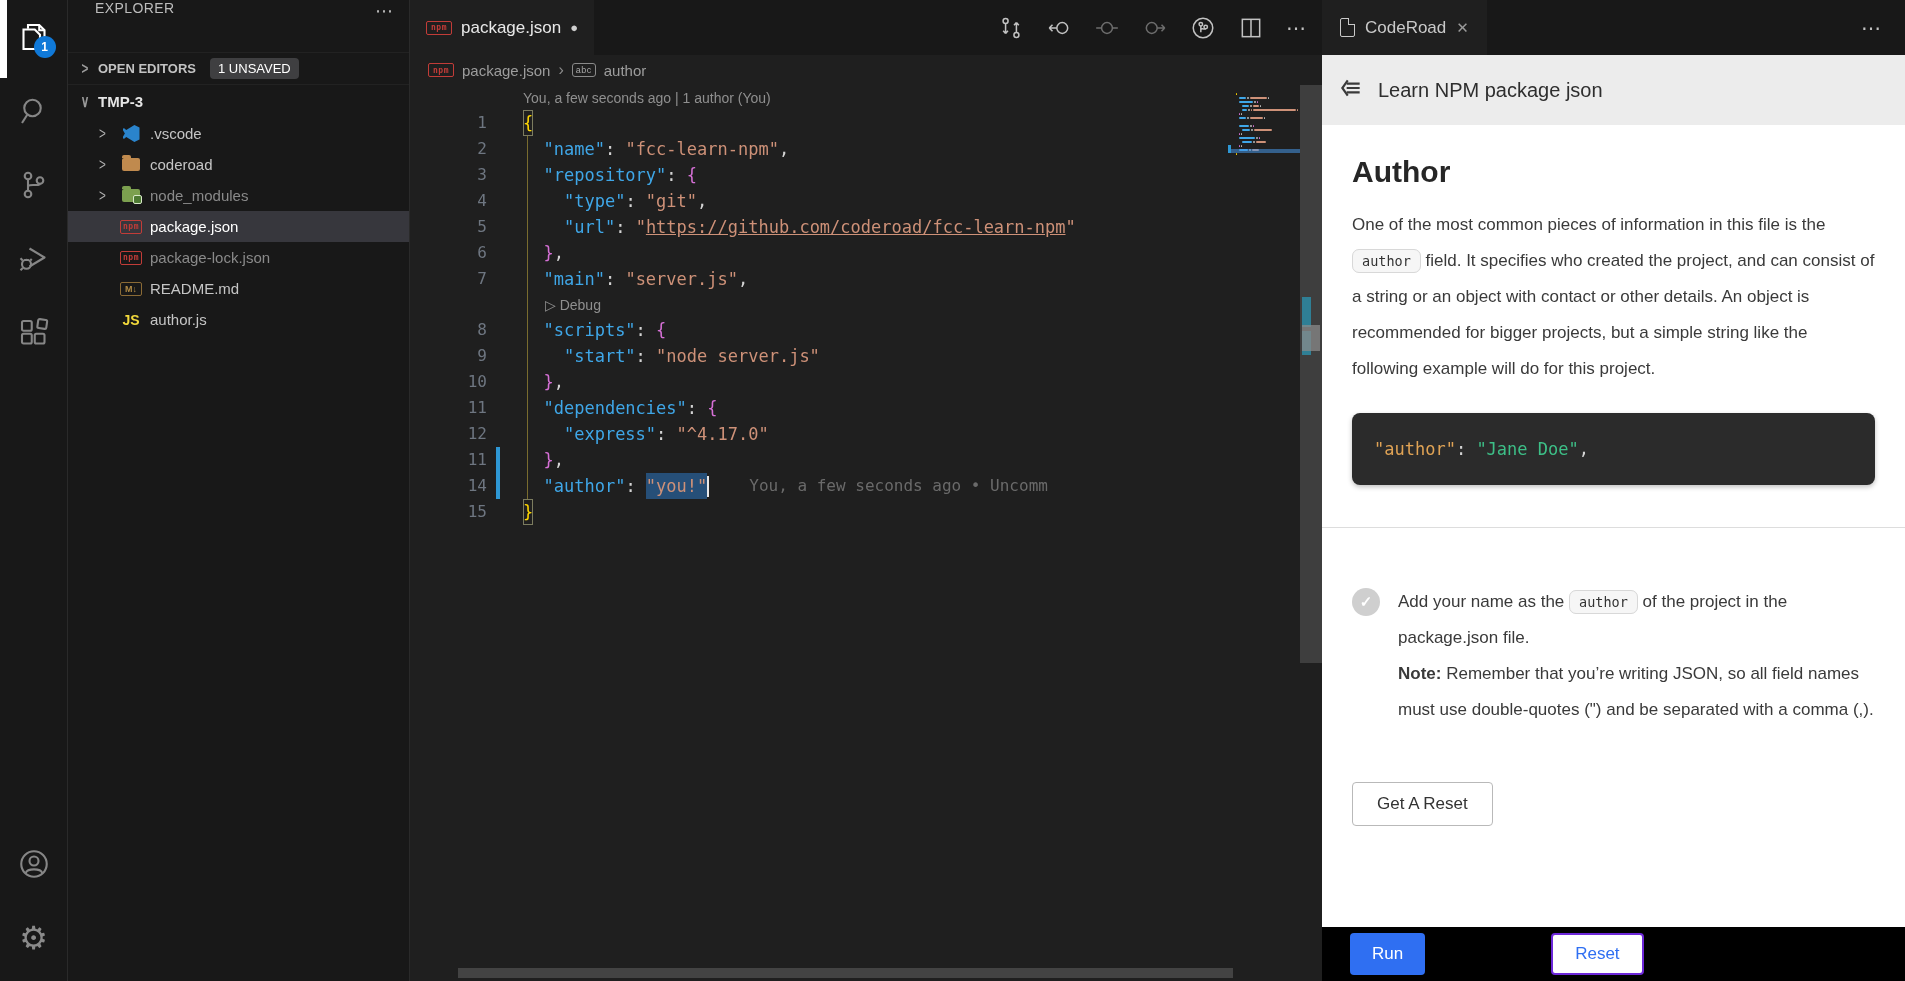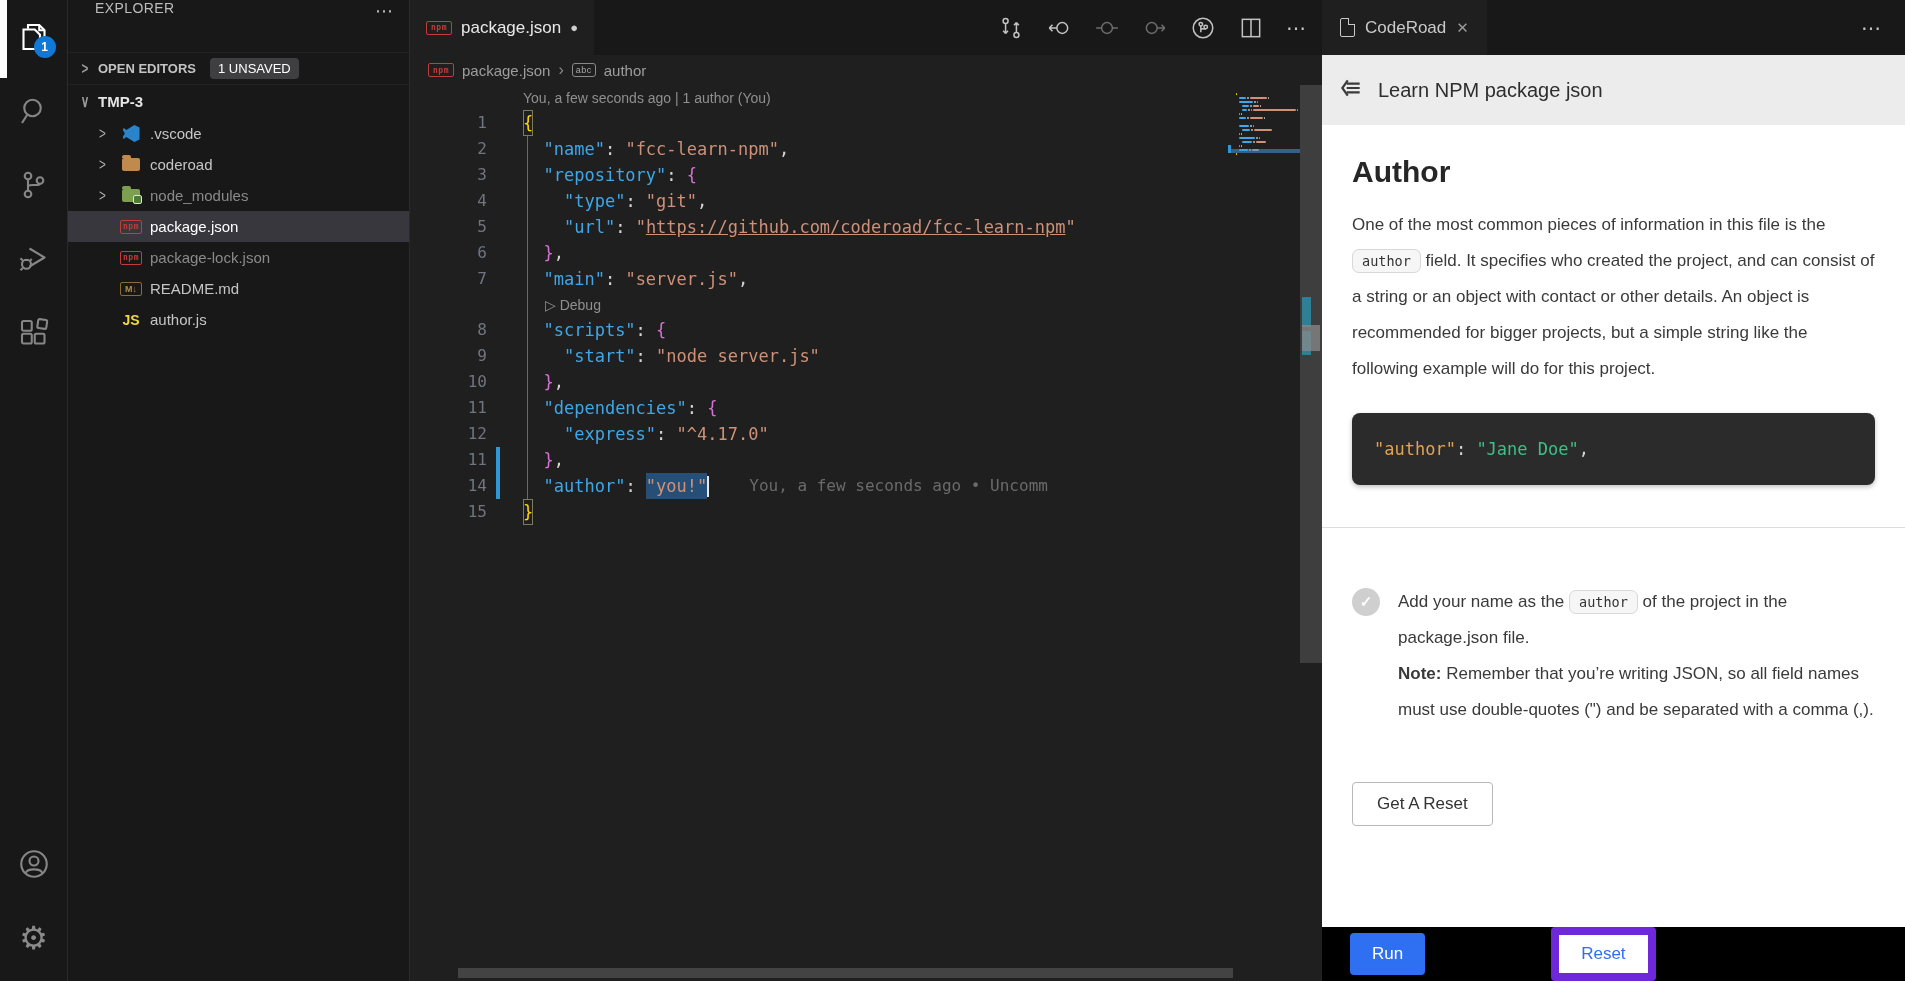--- a/index.html
+++ b/index.html
@@ -113,21 +113,21 @@
   .cb-orange{color:#e0a355}.cb-green{color:#3dbf87}.cb-white{color:#d4d4d4}
   .pc-divider{border:none;border-top:1px solid #ddd;margin:42px -30px 0 -30px}
   .task{display:flex;gap:18px;margin-top:56px}
   .check-circle{width:28px;height:28px;border-radius:50%;background:#cfcfcf;color:#fff;flex-shrink:0;
     display:flex;align-items:center;justify-content:center;font-size:15px;font-weight:bold;margin-top:4px}
   .task-text{font-size:17px;line-height:36px;color:#3a3a3a}
   .hint-btn{margin-top:54px;display:inline-block;background:#fff;border:1px solid #b9b9b9;border-radius:4px;
     padding:11px 24px;font-size:17px;color:#333;cursor:pointer;font-family:"Liberation Sans",sans-serif}
   .panel-footer{height:54px;background:#000;display:flex;align-items:center;flex-shrink:0;padding-left:28px}
   .run-btn{background:#2f6ff2;color:#ffffff;border:none;border-radius:4px;padding:11px 22px;font-size:17px;cursor:pointer;font-family:"Liberation Sans",sans-serif}
-  .reset-btn{background:#fff;color:#2f6ff2;border:8px solid #6d28d9;border-radius:4px;padding:9px 22px;font-size:17px;cursor:pointer;margin-left:126px;font-family:"Liberation Sans",sans-serif}
+  .reset-btn{background:#fff;color:#2f6ff2;border:2px solid #6d28d9;border-radius:4px;padding:9px 22px;font-size:17px;cursor:pointer;margin-left:126px;font-family:"Liberation Sans",sans-serif}
 </style>
 </head>
 <body>
 
 <div class="app">
 
   <div class="activitybar">
     <div class="active-indicator"></div>
     <div class="ab-item active">
       <svg width="36" height="36" viewBox="0 0 24 24">

